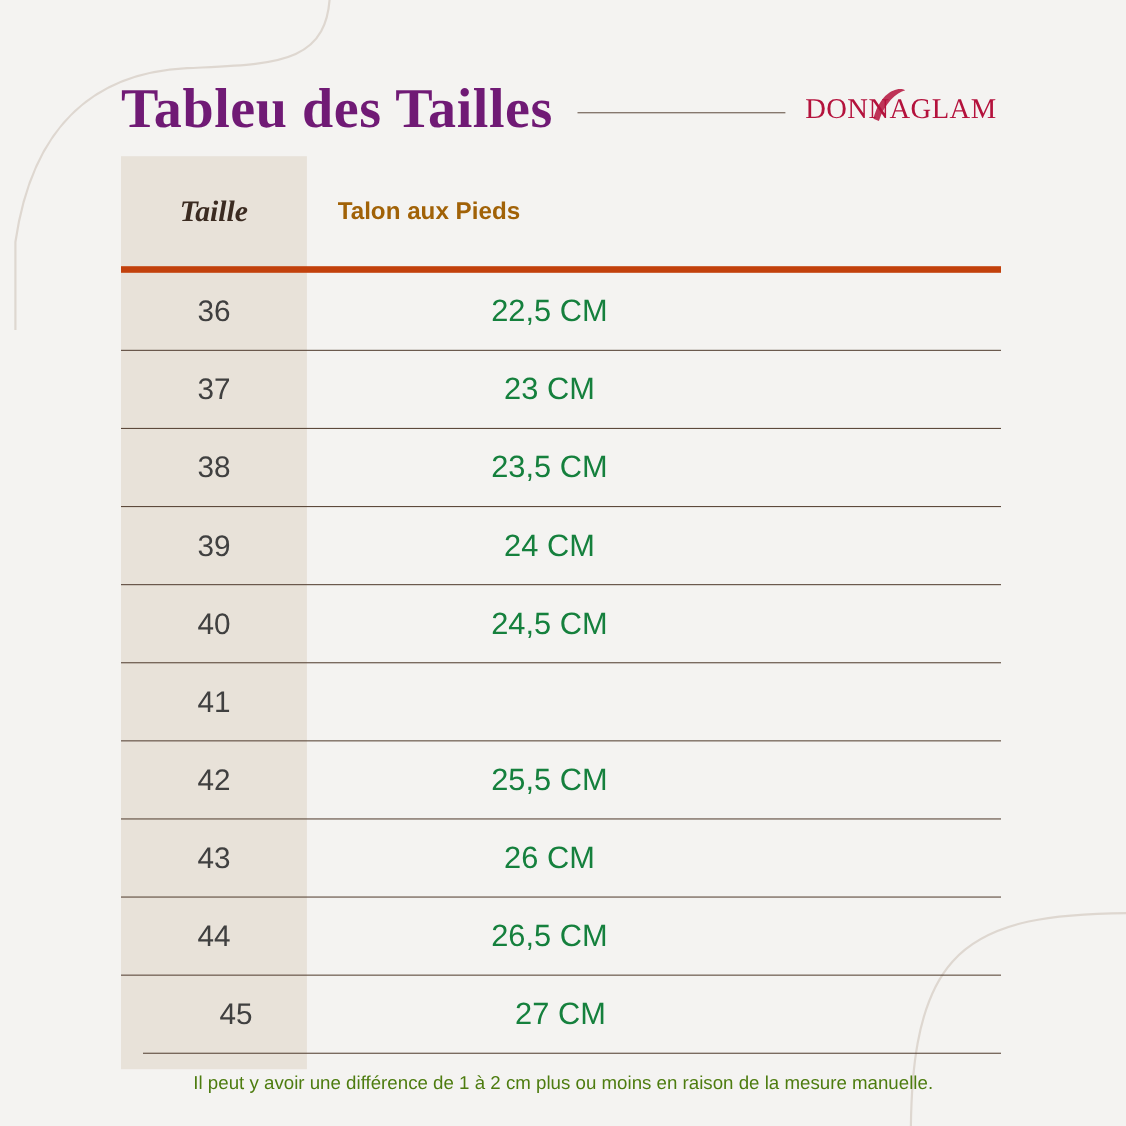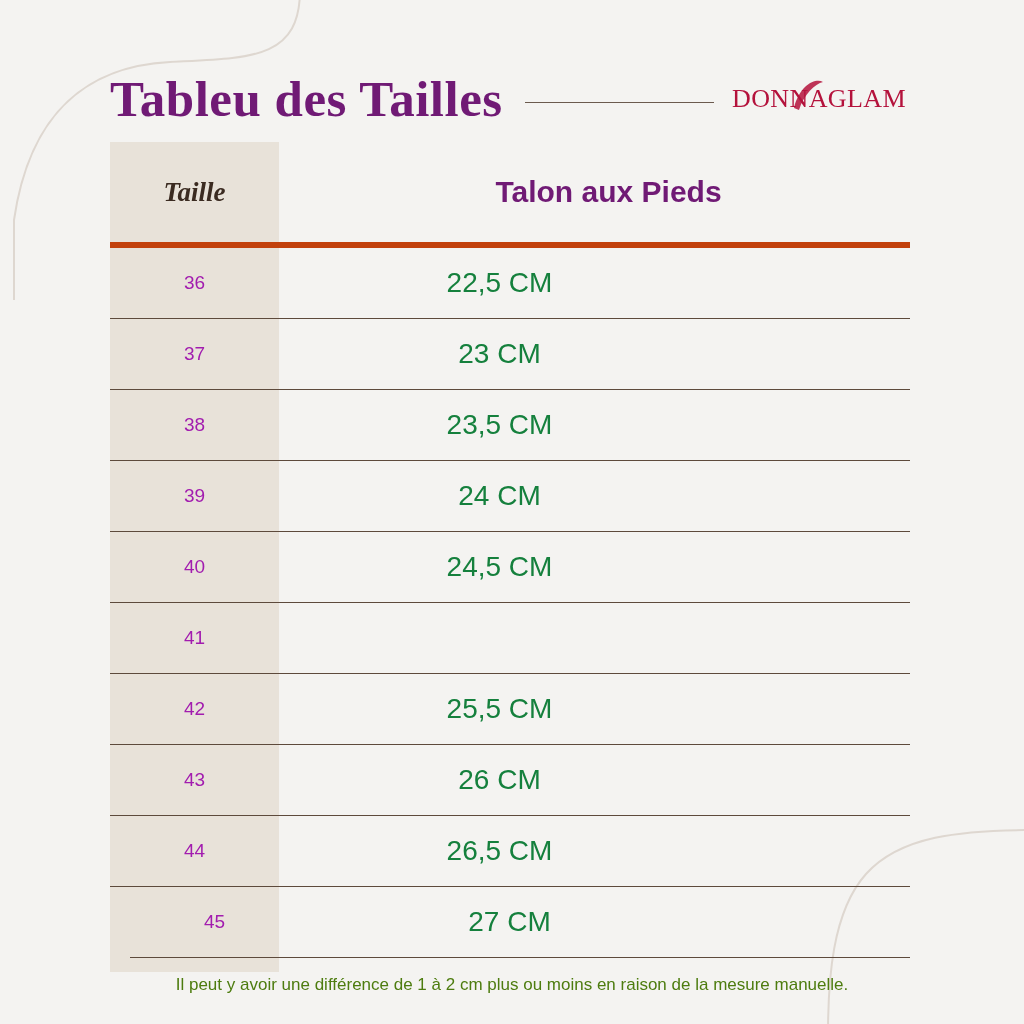--- a/index.html
+++ b/index.html
@@ -97,48 +97,48 @@
     height: 100px;
     border-bottom: 6px solid #c2410c;
   }
   .row.last {
     border-bottom: 1px solid #5d4a3c;
     margin-left: 20px;
   }
   .cell-size {
     width: 169px;
     text-align: center;
-    font-size: 19px;
-    color: #a21caf;
+    font-size: 27px;
+    color: #404040;
     position: relative;
     z-index: 2;
   }
   .cell-len {
     flex: 1;
     text-align: center;
     font-size: 28px;
     color: #15803d;
     position: relative;
     z-index: 2;
     padding-right: 190px;
   }
   .row.head .cell-size {
     font-family: "Liberation Serif", serif;
     font-style: italic;
     font-weight: 700;
     font-size: 27px;
     color: #3b2b21;
   }
   .row.head .cell-len {
-    font-size: 30px;
+    font-size: 22px;
     font-weight: 700;
-    text-align: center;
+    text-align: left;
     padding-left: 28px;
     padding-right: 0;
-    color: #701a75;
+    color: #a16207;
   }
 
   .footnote {
     position: absolute;
     left: 0;
     top: 975px;
     width: 1024px;
     text-align: center;
     font-size: 17px;
     color: #4d7c0f;

